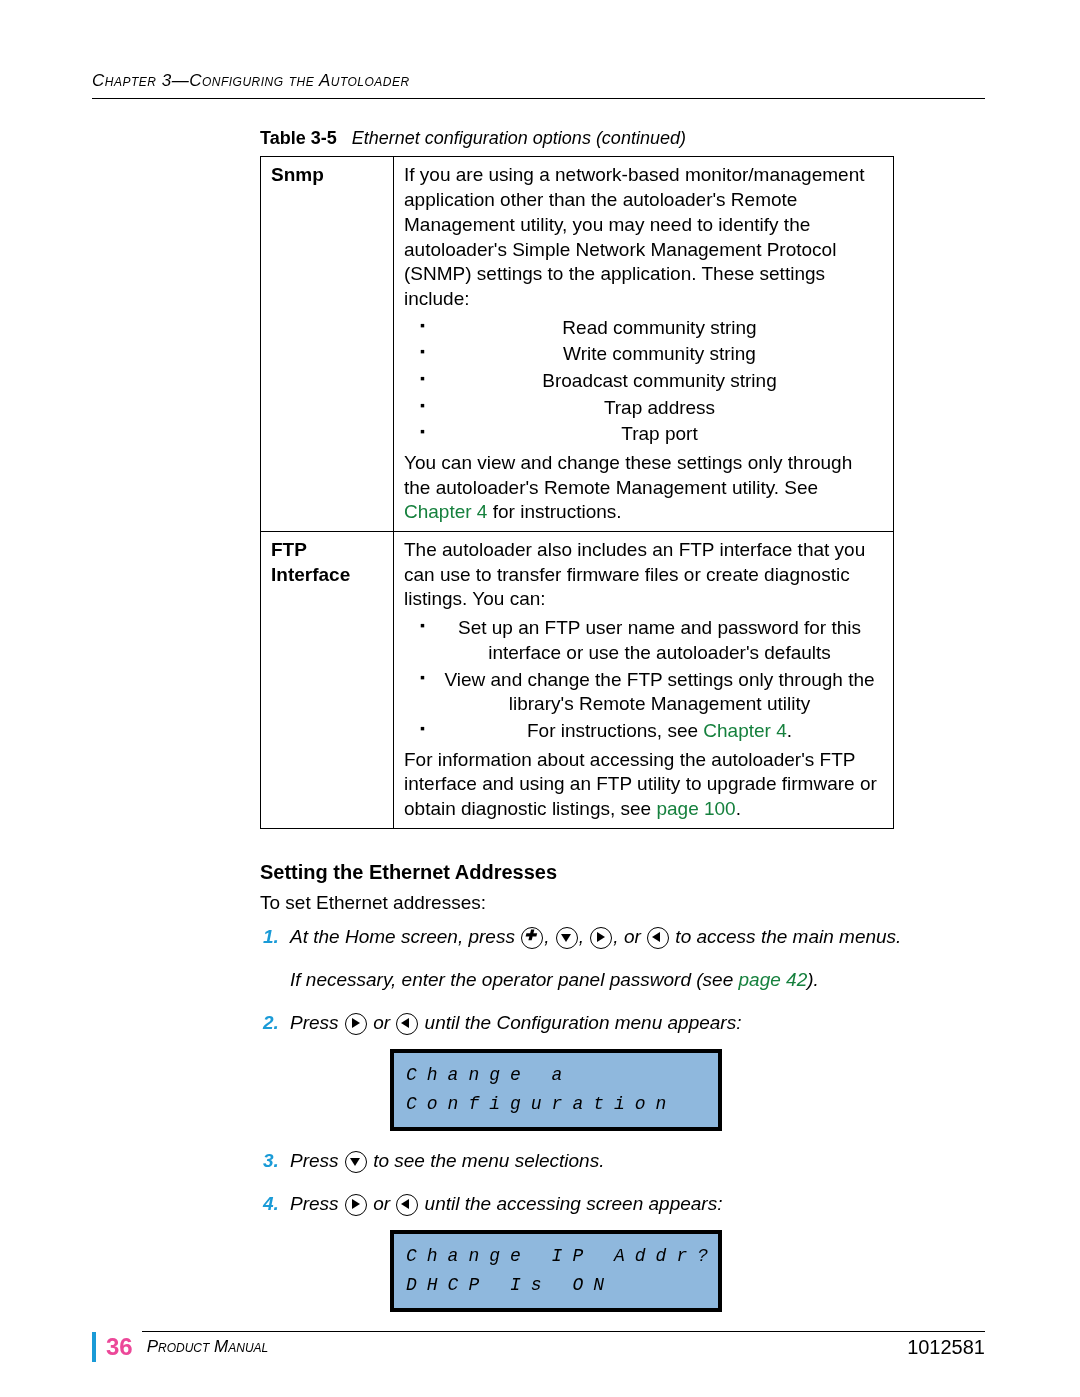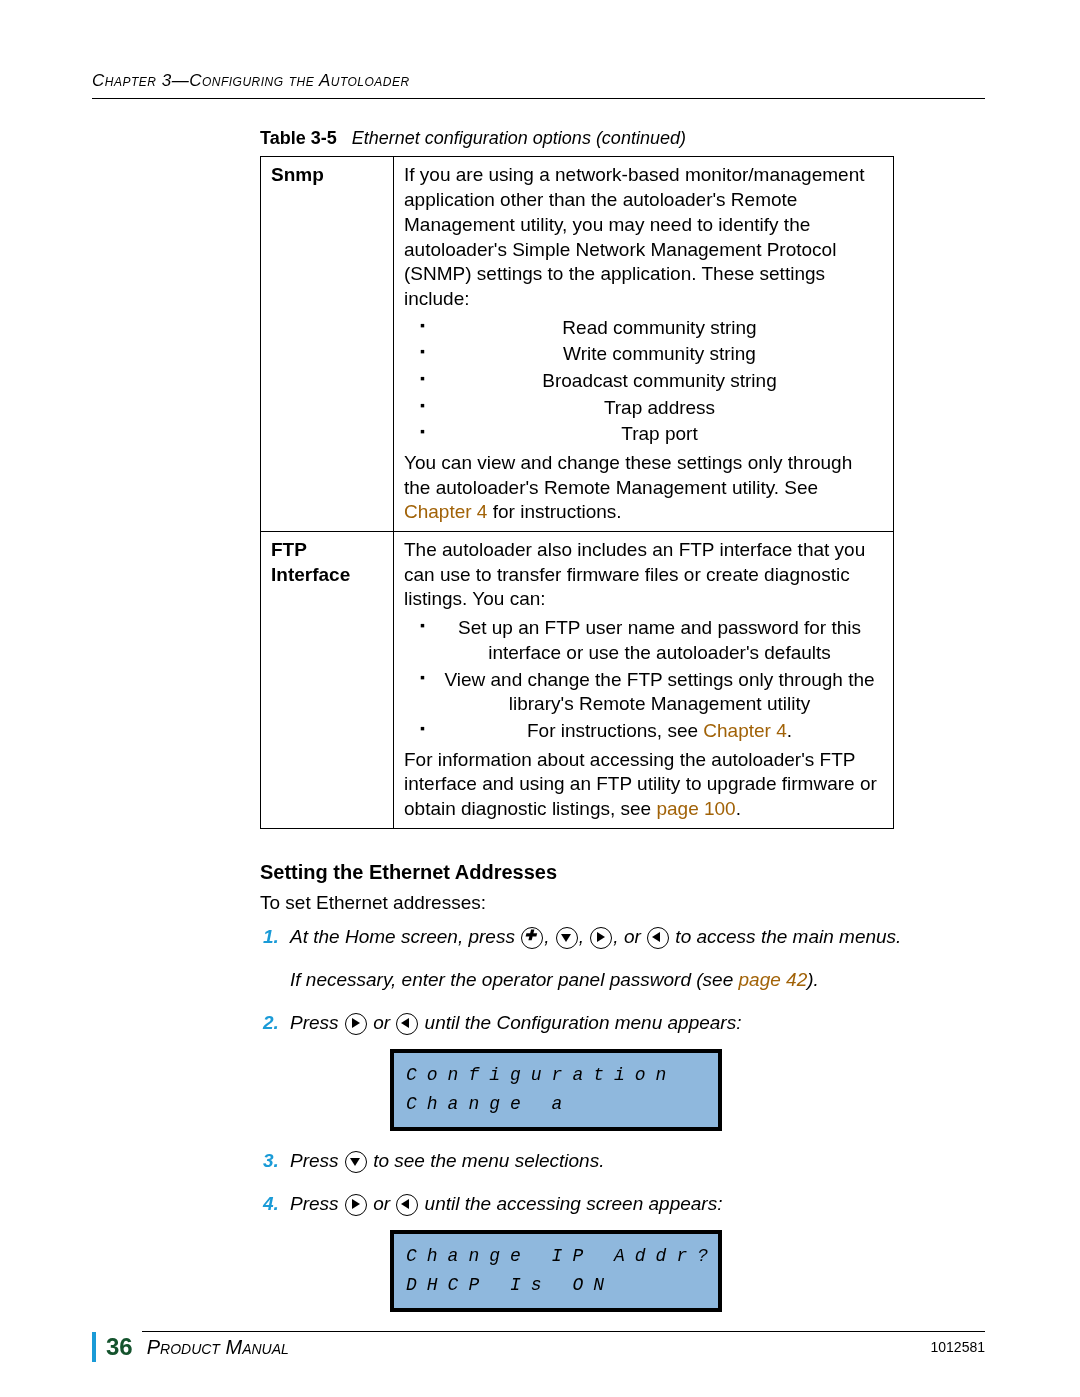--- a/index.html
+++ b/index.html
@@ -72,21 +72,21 @@
     margin: 2px 0;
   }
   ul.sq > li::before {
     content: "▪";
     position: absolute;
     left: -2px;
     top: 0;
     font-size: 14px;
   }
   .link {
-    color: #a16207;
+    color: #15803d;
   }
   .section-h {
     font-weight: bold;
     font-size: 20px;
     margin: 30px 0 6px 168px;
   }
   .body-p {
     margin: 4px 0 10px 168px;
     width: 670px;
   }
@@ -164,31 +164,31 @@
     right: 0;
     border-left: 4px solid #1a9bd7;
     padding-left: 10px;
     display: flex;
     align-items: center;
     height: 30px;
   }
   .footer .pg {
     font-weight: bold;
     font-size: 24px;
-    color: #14532d;
+    color: #ec4899;
     margin-right: 14px;
   }
   .footer .pm {
     font-variant: small-caps;
     font-style: italic;
+    font-size: 17px;
+    flex: 1;
+  }
+  .footer .doc {
     font-size: 20px;
-    flex: 1;
-  }
-  .footer .doc {
-    font-size: 14px;
     color: #000;
   }
   .footer-rule {
     position: absolute;
     bottom: 30px;
     left: 50px;
     right: 0;
     border-top: 1.5px solid #000;
   }
 </style>
@@ -256,22 +256,22 @@
       <div style="height:18px"></div>
       <span>If necessary, enter the operator panel password (see </span><span class="link">page 42</span><span>).</span>
     </li>
     <li>
       <span>Press </span>
       <span class="btn-icon right"></span>
       <span> or </span>
       <span class="btn-icon left"></span>
       <span> until the Configuration menu appears:</span>
       <div class="lcd">
+        <div class="row">Change a</div>
         <div class="row">Configuration</div>
-        <div class="row">Change a</div>
       </div>
     </li>
     <li>
       <span>Press </span>
       <span class="btn-icon down"></span>
       <span> to see the menu selections.</span>
     </li>
     <li>
       <span>Press </span>
       <span class="btn-icon right"></span>

